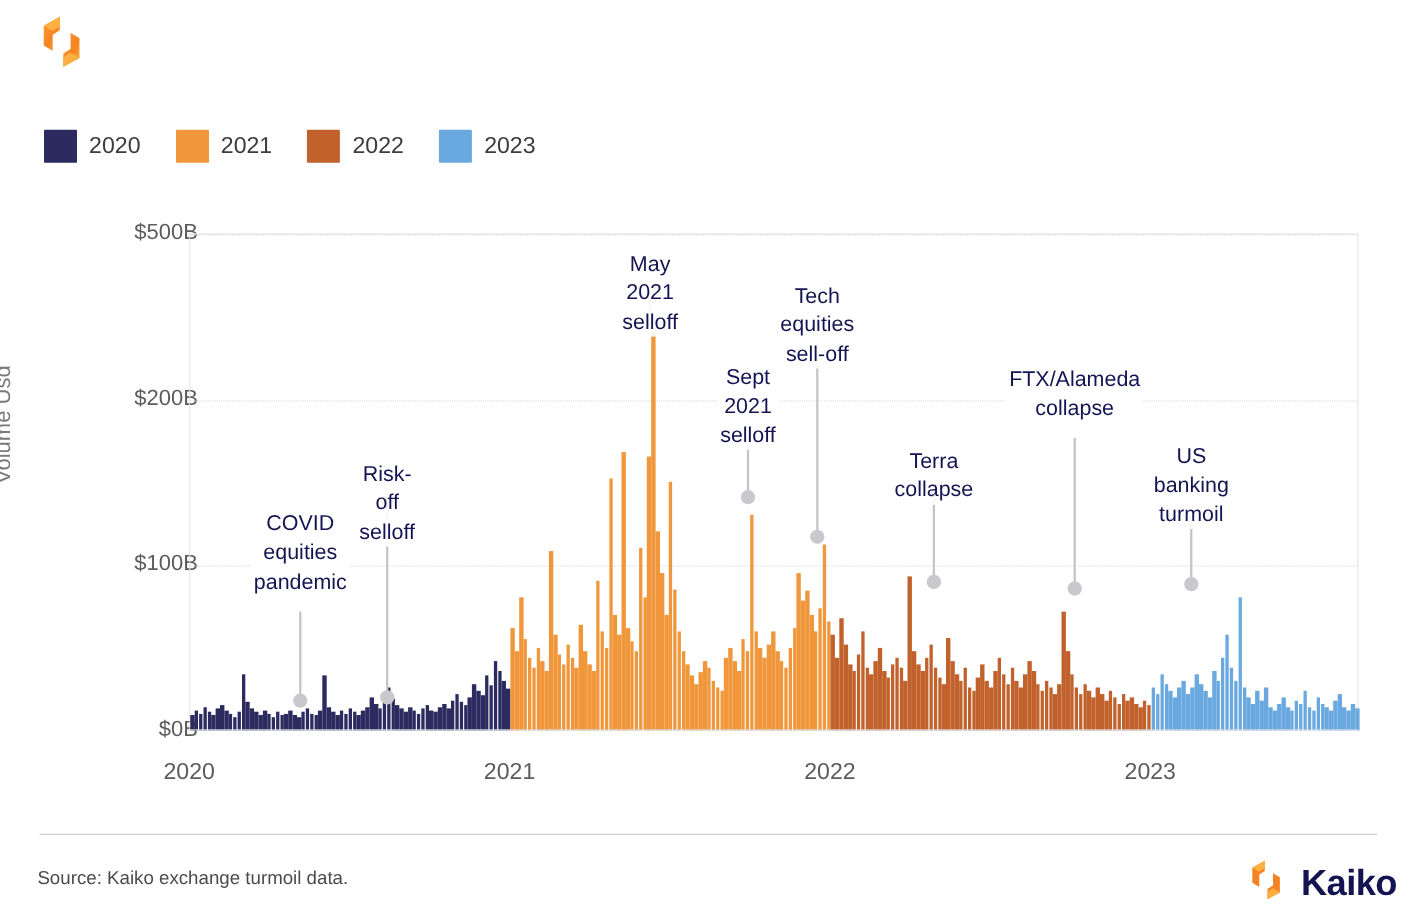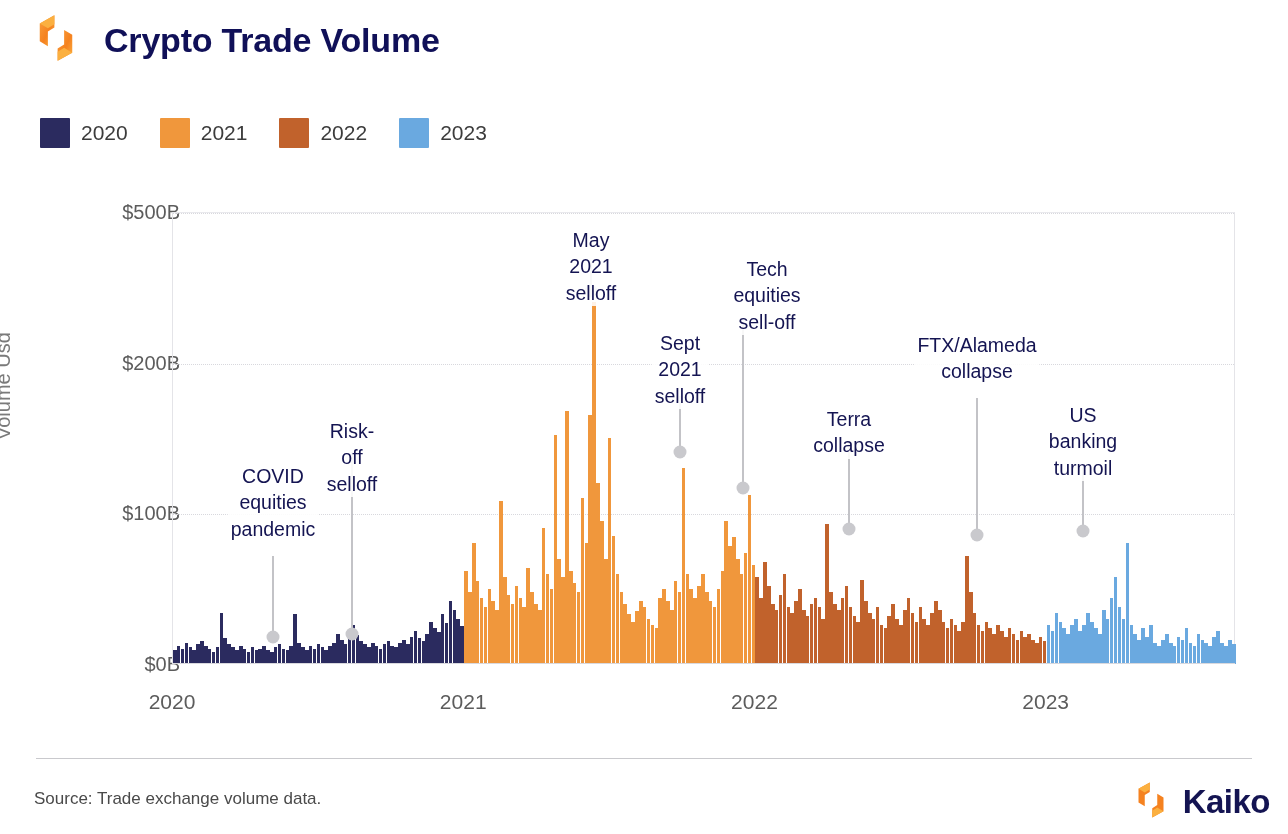--- a/index.html
+++ b/index.html
@@ -204,21 +204,20 @@
           <stop offset="60%" stop-color="#fbab32"></stop>
           <stop offset="100%" stop-color="#fdc council"></stop>
         </linearGradient>
       </defs>
       <path d="M30 4 L12 14 L12 36 L22 42 L22 24 L30 19 Z" fill="url(#kgrad1)"></path>
       <path d="M34 60 L52 50 L52 28 L42 22 L42 40 L34 45 Z" fill="url(#kgrad1)"></path>
       <path d="M30 4 L12 14 L22 20 L30 15 Z" fill="#fbb040"></path>
       <path d="M34 60 L52 50 L42 44 L34 49 Z" fill="#fbb040"></path>
     </svg>
   </span>
-  <div id="chart-title">Crypto Trade Volume</div>
 </div>
 
 <div id="legend">
   <div class="legend-item">
     <span class="legend-swatch" style="background: rgb(43, 43, 95);"></span>
     <span class="legend-label">2020</span>
   </div>
   <div class="legend-item">
     <span class="legend-swatch" style="background: rgb(240, 151, 60);"></span>
     <span class="legend-label">2021</span>
@@ -555,21 +554,21 @@
       </div>
       <div class="annotation">
         <div class="ann-stem" style="left: 680px; top: 396px; height: 56px;"></div>
         <div class="ann-dot" style="left: 680px; top: 452px;"></div>
         <div class="ann-text" style="left: 680px; top: 330px;">Sept 2021
 selloff</div>
       </div>
       <div class="annotation">
         <div class="ann-stem" style="left: 743px; top: 322px; height: 166px;"></div>
         <div class="ann-dot" style="left: 743px; top: 488px;"></div>
-        <div class="ann-text" style="left: 767px; top: 256px;">Tech equities
+        <div class="ann-text" style="left: 743px; top: 256px;">Tech equities
 sell-off</div>
       </div>
       <div class="annotation">
         <div class="ann-stem" style="left: 849px; top: 441px; height: 88px;"></div>
         <div class="ann-dot" style="left: 849px; top: 529px;"></div>
         <div class="ann-text" style="left: 849px; top: 406px;">Terra collapse</div>
       </div>
       <div class="annotation">
         <div class="ann-stem" style="left: 977px; top: 398px; height: 137px;"></div>
         <div class="ann-dot" style="left: 977px; top: 535px;"></div>
@@ -579,21 +578,21 @@
       <div class="annotation">
         <div class="ann-stem" style="left: 1083px; top: 468px; height: 63px;"></div>
         <div class="ann-dot" style="left: 1083px; top: 531px;"></div>
         <div class="ann-text" style="left: 1083px; top: 402px;">US banking
 turmoil</div>
       </div>
     </div>
 </div>
 
 <div id="footer-rule"></div>
-<div id="source-text">Source: Trade exchange volume data.</div>
+<div id="source-text">Source: Kaiko exchange turmoil data.</div>
 <div id="footer-logo">
   <span class="kaiko-mark">
     <svg width="40" height="40" viewBox="0 0 64 64" aria-hidden="true">
       <path d="M30 4 L12 14 L12 36 L22 42 L22 24 L30 19 Z" fill="#f58220"></path>
       <path d="M34 60 L52 50 L52 28 L42 22 L42 40 L34 45 Z" fill="#f58220"></path>
       <path d="M30 4 L12 14 L22 20 L30 15 Z" fill="#fbb040"></path>
       <path d="M34 60 L52 50 L42 44 L34 49 Z" fill="#fbb040"></path>
     </svg>
   </span>
   <span id="footer-wordmark">Kaiko</span>

